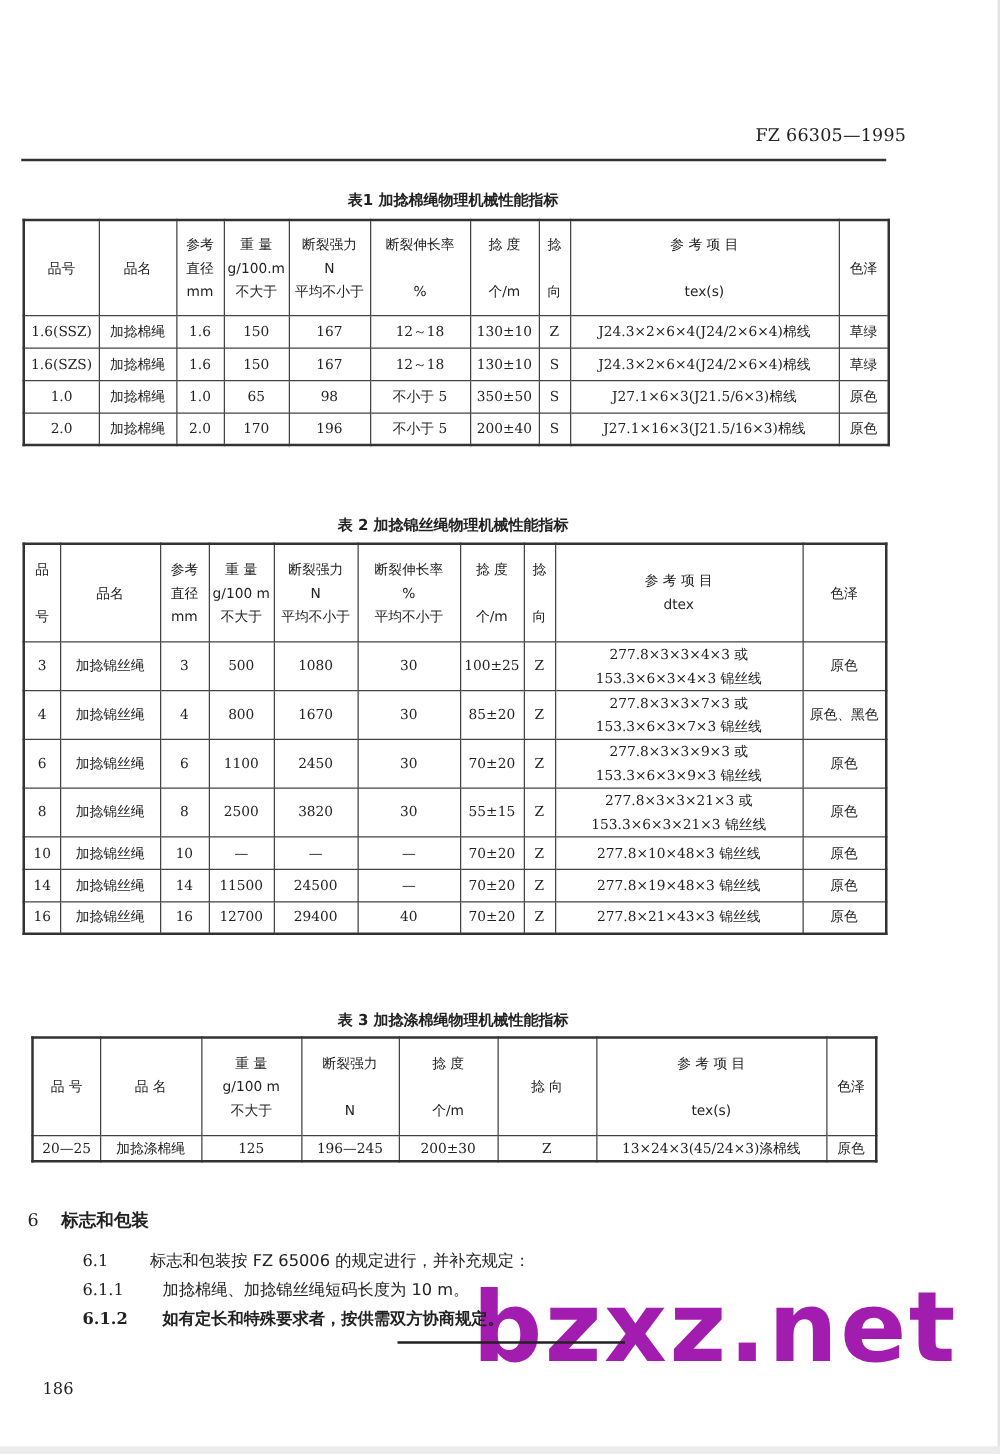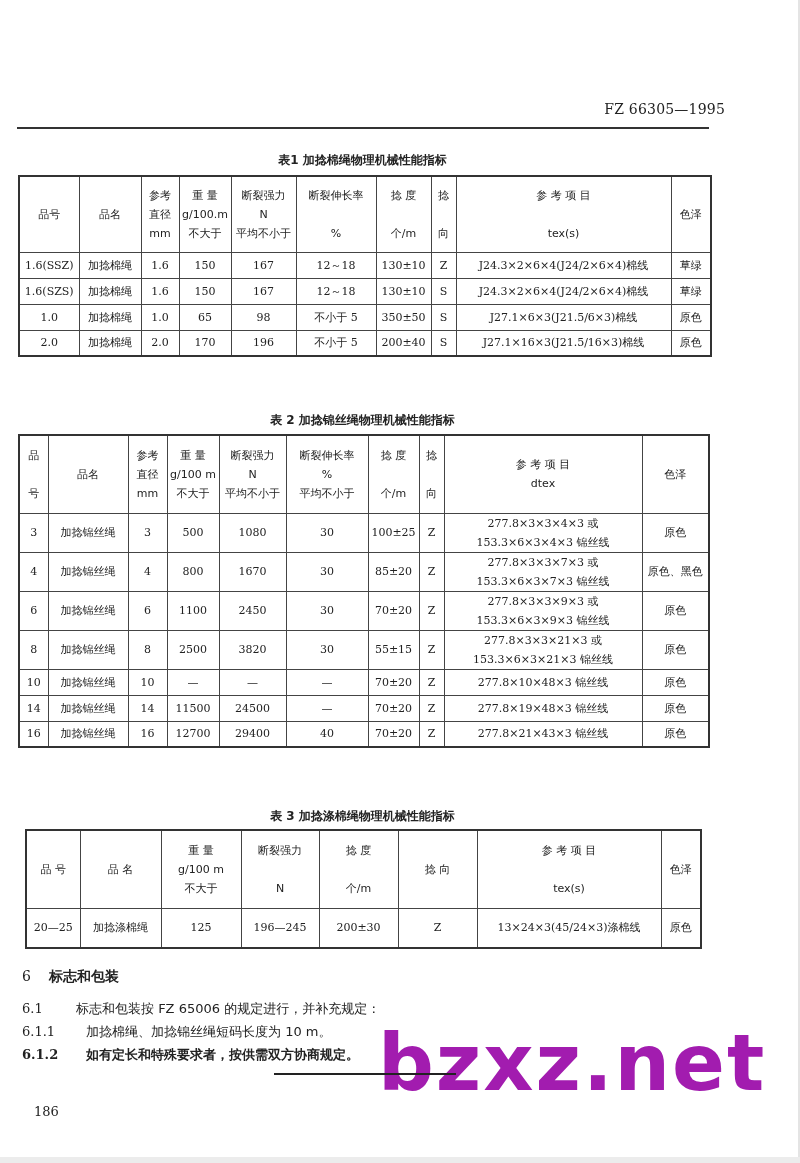--- a/index.html
+++ b/index.html
@@ -19,21 +19,21 @@
   td .ln2 { display:block; line-height:19px; }
   .cjk { font-family:"DejaVu Sans", "Liberation Sans", sans-serif; }
   .sec-title { position:absolute; left:22px; top:968px; font-size:14px; font-weight:bold; font-family:"DejaVu Sans","Liberation Sans",sans-serif; }
   .sec-title .num { font-weight:normal; margin-right:18px; font-family:"DejaVu Serif","Liberation Serif",serif; }
   .para { position:absolute; left:22px; font-size:13px; font-family:"DejaVu Sans","Liberation Sans",sans-serif; }
   .para .num { display:inline-block; font-family:"DejaVu Serif","Liberation Serif",serif; margin-right:14px; }
   .end-rule { position:absolute; left:274px; top:1073px; width:182px; height:2px; background:#222; }
   .page-num { position:absolute; left:34px; top:1104px; font-size:13px; }
   .watermark { position:absolute; left:378px; top:1018px; font-size:78px; font-weight:bold; color:#a21caf; letter-spacing:2px;
                font-family:"DejaVu Sans","Liberation Sans",sans-serif; z-index:0; }
-  .para, .end-rule { z-index:1; }
+  .para, .end-rule { z-index:1;margin-left:44px; }
 </style>
 </head>
 <body>
 
 <div class="page-edge"></div>
 <div class="page-bottom"></div>
 
 <div class="header-code">FZ 66305—1995</div>
 <div class="header-rule"></div>
 
@@ -356,21 +356,21 @@
           <span class="ln">参      考      项      目</span>
           <span class="ln">&nbsp;</span>
           <span class="ln">tex(s)</span>
         </th>
         <th class="cjk">
           <span class="ln">色泽</span>
         </th>
       </tr>
     </thead>
   <tbody>
-      <tr style="height: 40px; margin-left: 47px;">
+      <tr style="height: 21px; margin-left: 47px;">
         <td>20—25</td>
         <td>加捻涤棉绳</td>
         <td>125</td>
         <td>196—245</td>
         <td>200±30</td>
         <td>Z</td>
         <td>13×24×3(45/24×3)涤棉线</td>
         <td>原色</td>
       </tr>
     </tbody>

